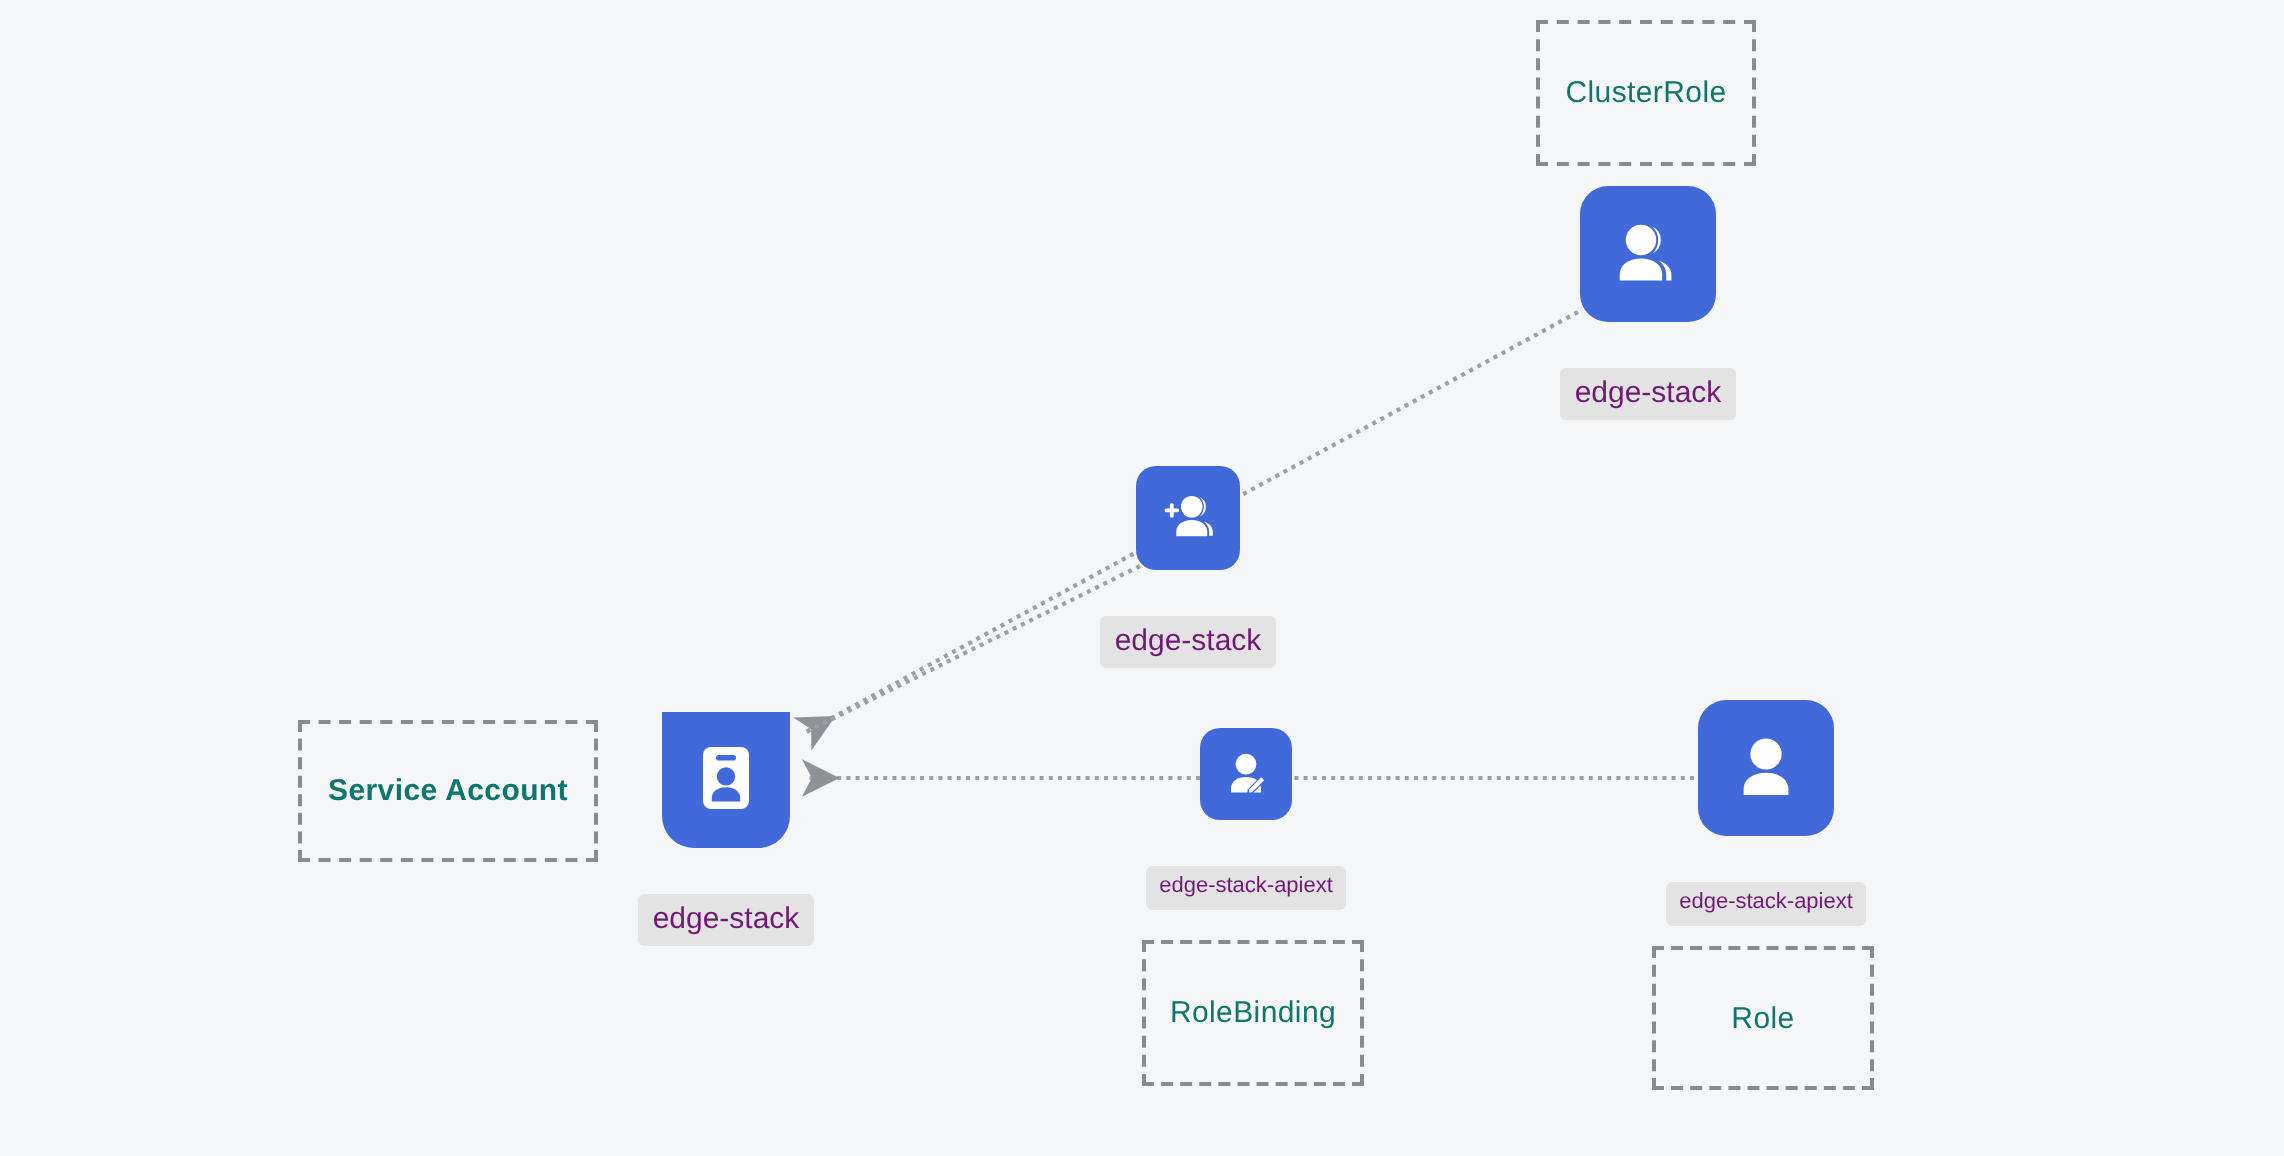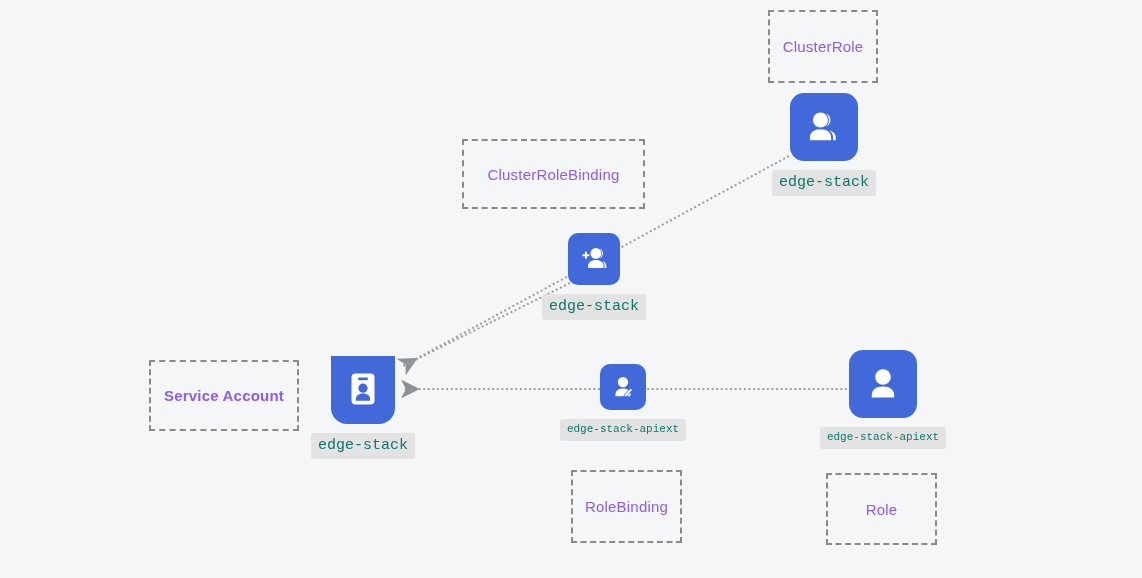--- a/index.html
+++ b/index.html
@@ -31,21 +31,21 @@
     position: absolute;
     border: 2px dashed #8a8a8a;
     box-sizing: border-box;
     display: flex;
     align-items: center;
     justify-content: center;
     background: transparent;
   }
   .group-box-label {
     font-size: 15px;
-    color: #8b5cf6;
+    color: #0f766e;
     letter-spacing: 0.2px;
     white-space: nowrap;
     font-family: "Liberation Sans", sans-serif;
   }
   .node {
     position: absolute;
     display: flex;
     flex-direction: column;
     align-items: center;
   }
@@ -59,29 +59,29 @@
   .node-icon.rounded {
     border-radius: 14px;
   }
   .node-icon.rounded-sm {
     border-radius: 10px;
   }
   .node-icon.badge {
     border-radius: 0 0 16px 16px;
   }
   .node-label {
-    margin-top: 9px;
+    margin-top: 23px;
     background: #e3e3e3;
-    color: #0f766e;
+    color: #701a75;
     font-size: 15px;
     line-height: 1;
     padding: 5px 7px 6px 7px;
     border-radius: 3px;
     white-space: nowrap;
-    font-family: Liberation Mono, monospace;
+    font-family: Liberation Sans, sans-serif;
   }
   .node-label.small {
     font-size: 11px;
   }
 </style>
 </head>
 <body>
 
 <div id="canvas">
 
@@ -106,23 +106,20 @@
 
     <g>
       <line x1="847" y1="389" x2="647" y2="389" stroke="#9aa0a6" stroke-width="2.1" stroke-dasharray="2 2.6" stroke-linecap="butt"></line>
     </g>
   </svg>
 
   <div class="group-box" style="left:768px; top:10px; width:110px; height:73px;">
     <span class="group-box-label">ClusterRole</span>
   </div>
 
-  <div class="group-box" style="left:462px; top:139px; width:183px; height:70px;">
-    <span class="group-box-label">ClusterRoleBinding</span>
-  </div>
 
   <div class="group-box" style="left:149px; top:360px; width:150px; height:71px;font-weight:bold;">
     <span class="group-box-label">Service Account</span>
   </div>
 
   <div class="group-box" style="left:571px; top:470px; width:111px; height:73px;">
     <span class="group-box-label">RoleBinding</span>
   </div>
 
   <div class="group-box" style="left:826px; top:473px; width:111px; height:72px;">

